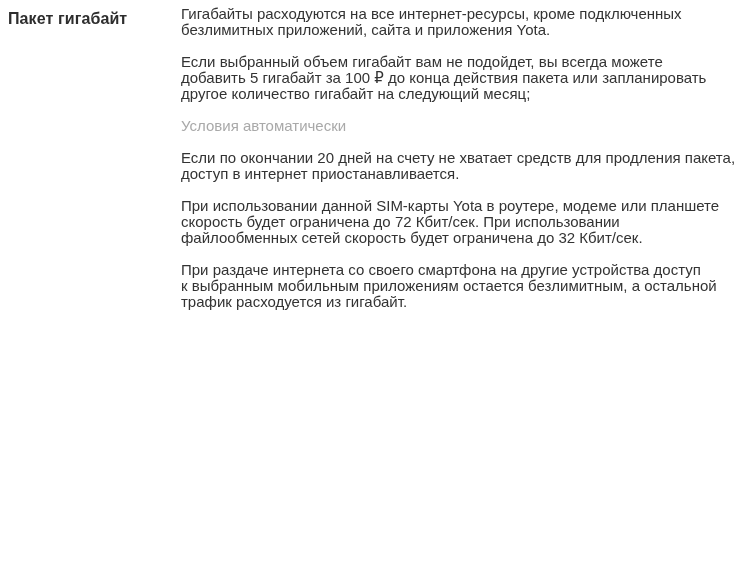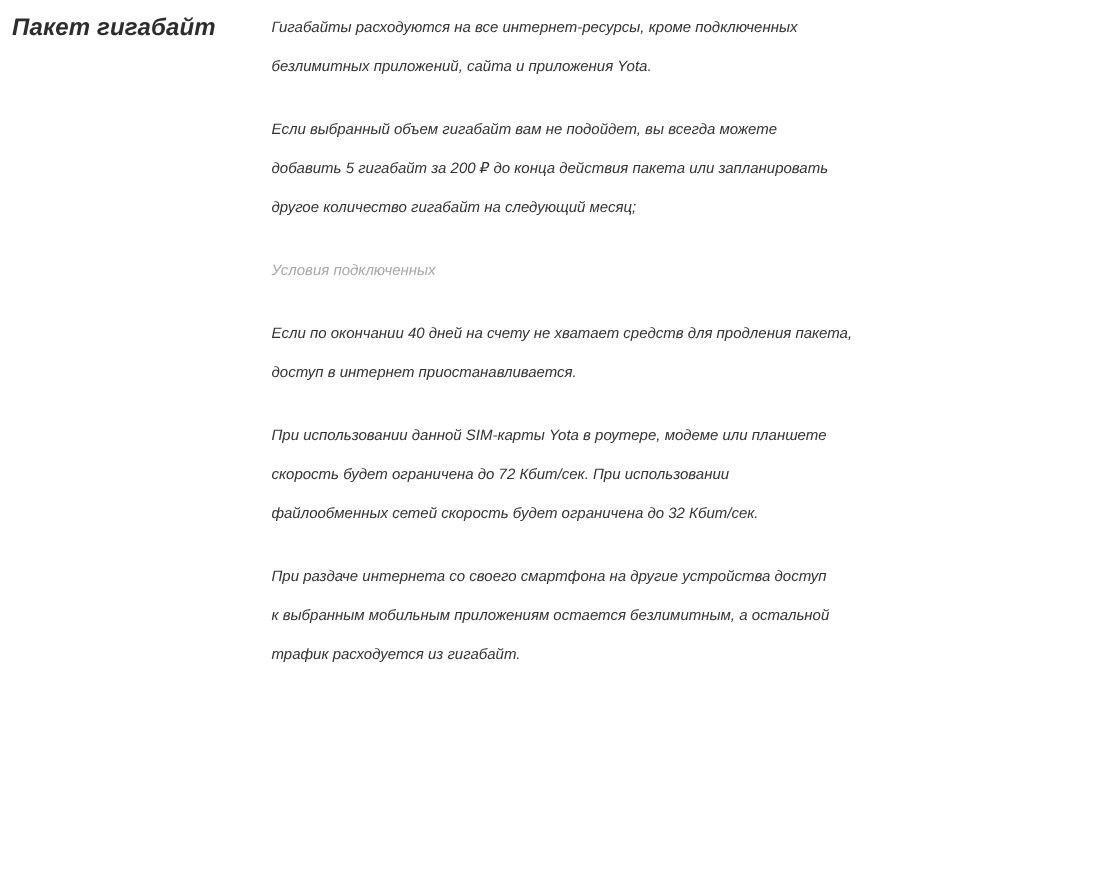--- a/index.html
+++ b/index.html
@@ -8,21 +8,20 @@
     background: #ffffff;
   }
   .page {
     position: relative;
     width: 744px;
     height: 583px;
     background: #ffffff;
     overflow: hidden;
     font-family: "Liberation Sans", "DejaVu Sans", sans-serif;
     color: #333333;
-    font-style: italic;
   }
   .section {
     display: flex;
     align-items: flex-start;
     padding-top: 6px;
     box-sizing: border-box;
   }
   .label-col {
     width: 181px;
     box-sizing: border-box;
@@ -36,22 +35,22 @@
     color: #2d2d2d;
     letter-spacing: 0.1px;
   }
   .content-col {
     width: 556px;
     flex: 0 0 556px;
     box-sizing: border-box;
   }
   .content-col p {
     margin: 0 0 16px 0;
-    font-size: 10px;
-    line-height: 26px;
+    font-size: 15px;
+    line-height: 16px;
     color: #333333;
     white-space: pre-line; 
   }
   .content-col p.muted-heading {
     color: #a9a9a9;
   }
 </style>
 </head>
 <body>
 
@@ -60,28 +59,28 @@
 
     <div class="label-col">
       <div class="section-label">Пакет гигабайт</div>
     </div>
 
     <div class="content-col">
       <p>Гигабайты расходуются на все интернет-ресурсы, кроме подключенных
 безлимитных приложений, сайта и приложения Yota.</p>
 
       <p>Если выбранный объем гигабайт вам не подойдет, вы всегда можете
-добавить 5 гигабайт за 200 ₽ до конца действия пакета или запланировать
+добавить 5 гигабайт за 100 ₽ до конца действия пакета или запланировать
 другое количество гигабайт на следующий месяц;</p>
 
-      <p class="muted-heading">Условия подключенных</p>
+      <p class="muted-heading">Условия автоматически</p>
 
 
 
-      <p>Если по окончании 40 дней на счету не хватает средств для продления пакета,
+      <p>Если по окончании 20 дней на счету не хватает средств для продления пакета,
 доступ в интернет приостанавливается.</p>
 
       <p>При использовании данной SIM-карты Yota в роутере, модеме или планшете
 скорость будет ограничена до 72 Кбит/сек. При использовании
 файлообменных сетей скорость будет ограничена до 32 Кбит/сек.</p>
 
       <p>При раздаче интернета со своего смартфона на другие устройства доступ
 к выбранным мобильным приложениям остается безлимитным, а остальной
 трафик расходуется из гигабайт.</p>
     </div>

